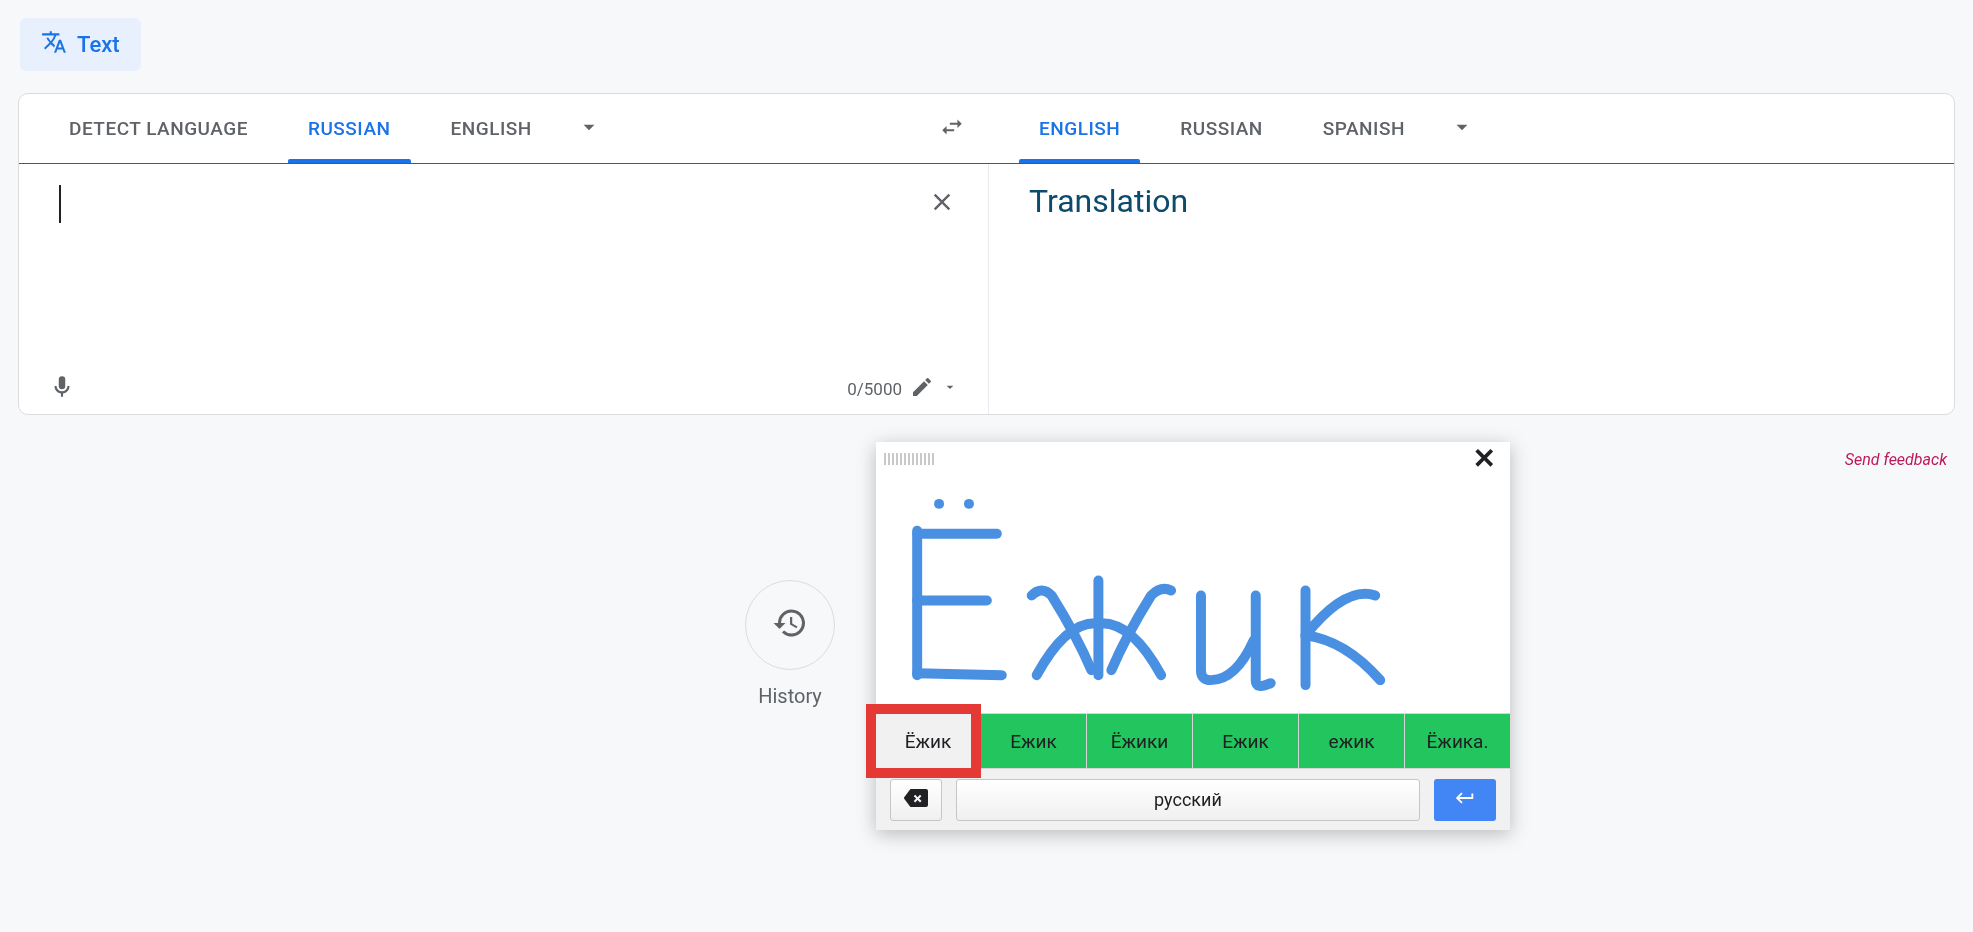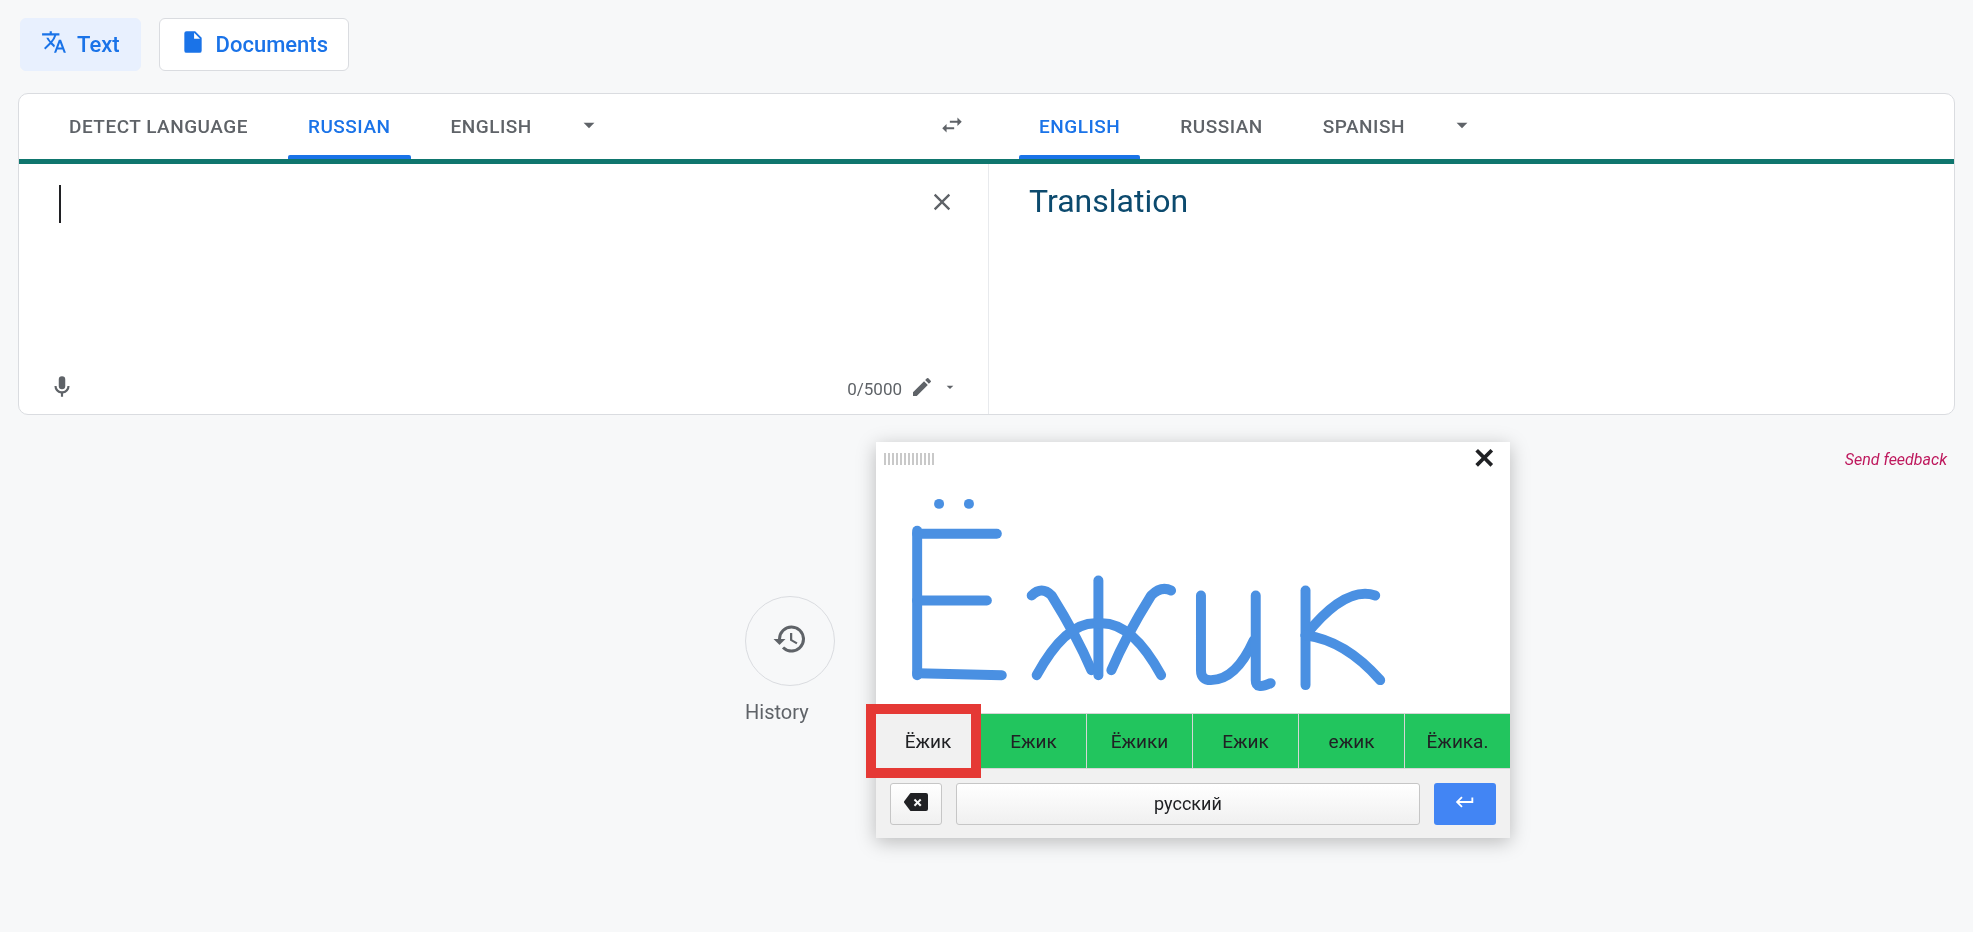--- a/index.html
+++ b/index.html
@@ -41,21 +41,21 @@
   .card {
     margin: 0 18px;
     background: #fff;
     border: 1px solid #dadce0;
     border-radius: 10px;
     overflow: hidden;
   }
   .lang-row {
     display: flex;
     align-items: flex-end;
-    border-bottom: 5px solid #0f766e;
+    border-bottom: 1px solid #0f766e;
     height: 70px;
   }
   .lang-side {
     display: flex;
     align-items: center;
     height: 100%;
   }
   .lang-side.left { flex: 0 0 970px; padding-left: 20px;}
   .lang-side.right { flex: 1; padding-left: 20px;}
   .lang-tab {
@@ -146,23 +146,23 @@
     top: 450px;
     font-size: 16px;
     font-style: italic;
     color: #be185d;
     cursor: pointer;
   }
 
   
   .history {
     position: absolute;
-    top: 596px;
+    top: 580px;
     left: 745px;
-    text-align: left;
+    text-align: center;
   }
   .history-circle {
     width: 90px; height: 90px;
     border: 1px solid #dadce0;
     border-radius: 50%;
     display: flex; align-items: center; justify-content: center;
     margin: 0 auto 14px;
     cursor: pointer;
     color: #5f6368;
   }
@@ -225,21 +225,21 @@
   .red-box {
     position: absolute;
     top: -10px; left: -10px;
     width: calc(100% + 10px);
     height: calc(100% + 20px);
     border: 10px solid #e53935;
     pointer-events: none;
   }
   .hw-sugg.first { background: #f1f1f1; }
   .hw-bottom {
-    height: 70px;
+    height: 62px;
     background: #f1f1f1;
     border-top: 1px solid #d6d6d6;
     display: flex;
     align-items: center;
     gap: 14px;
     padding: 0 14px;
   }
   .hw-del {
     width: 52px; height: 42px;
     border: 1px solid #c6c6c6;
@@ -271,28 +271,20 @@
 <body>
 
 <div class="mode-tabs">
   <div class="mode-tab active">
     <span>
       <svg viewBox="0 0 24 24" fill="#1a73e8">
           <path d="M12.87 15.07l-2.54-2.51.03-.03A17.52 17.52 0 0014.07 6H17V4h-7V2H8v2H1v2h11.17A15.5 15.5 0 019 11.3 15.6 15.6 0 016.9 8H4.9a17.5 17.5 0 003 4.56l-5.09 5.02L4 19l5-5 3.11 3.11.76-2.04zM18.5 10h-2L12 22h2l1.12-3h4.75L21 22h2l-4.5-12zm-2.62 7l1.62-4.33L19.12 17h-3.24z"></path>
         </svg>
     </span>
     <span>Text</span>
-  </div>
-  <div class="mode-tab">
-    <span>
-      <svg viewBox="0 0 24 24" fill="#1a73e8">
-          <path d="M14 2H6a2 2 0 00-2 2v16a2 2 0 002 2h12a2 2 0 002-2V8l-6-6zm-1 7V3.5L18.5 9H13z"></path>
-        </svg>
-    </span>
-    <span>Documents</span>
   </div>
 </div>
 
 <div class="card">
   <div class="lang-row">
     <div class="lang-side left">
       <div class="lang-tab">DETECT LANGUAGE</div>
       <div class="lang-tab active">RUSSIAN</div>
       <div class="lang-tab">ENGLISH</div>
       <div class="chev-btn">

